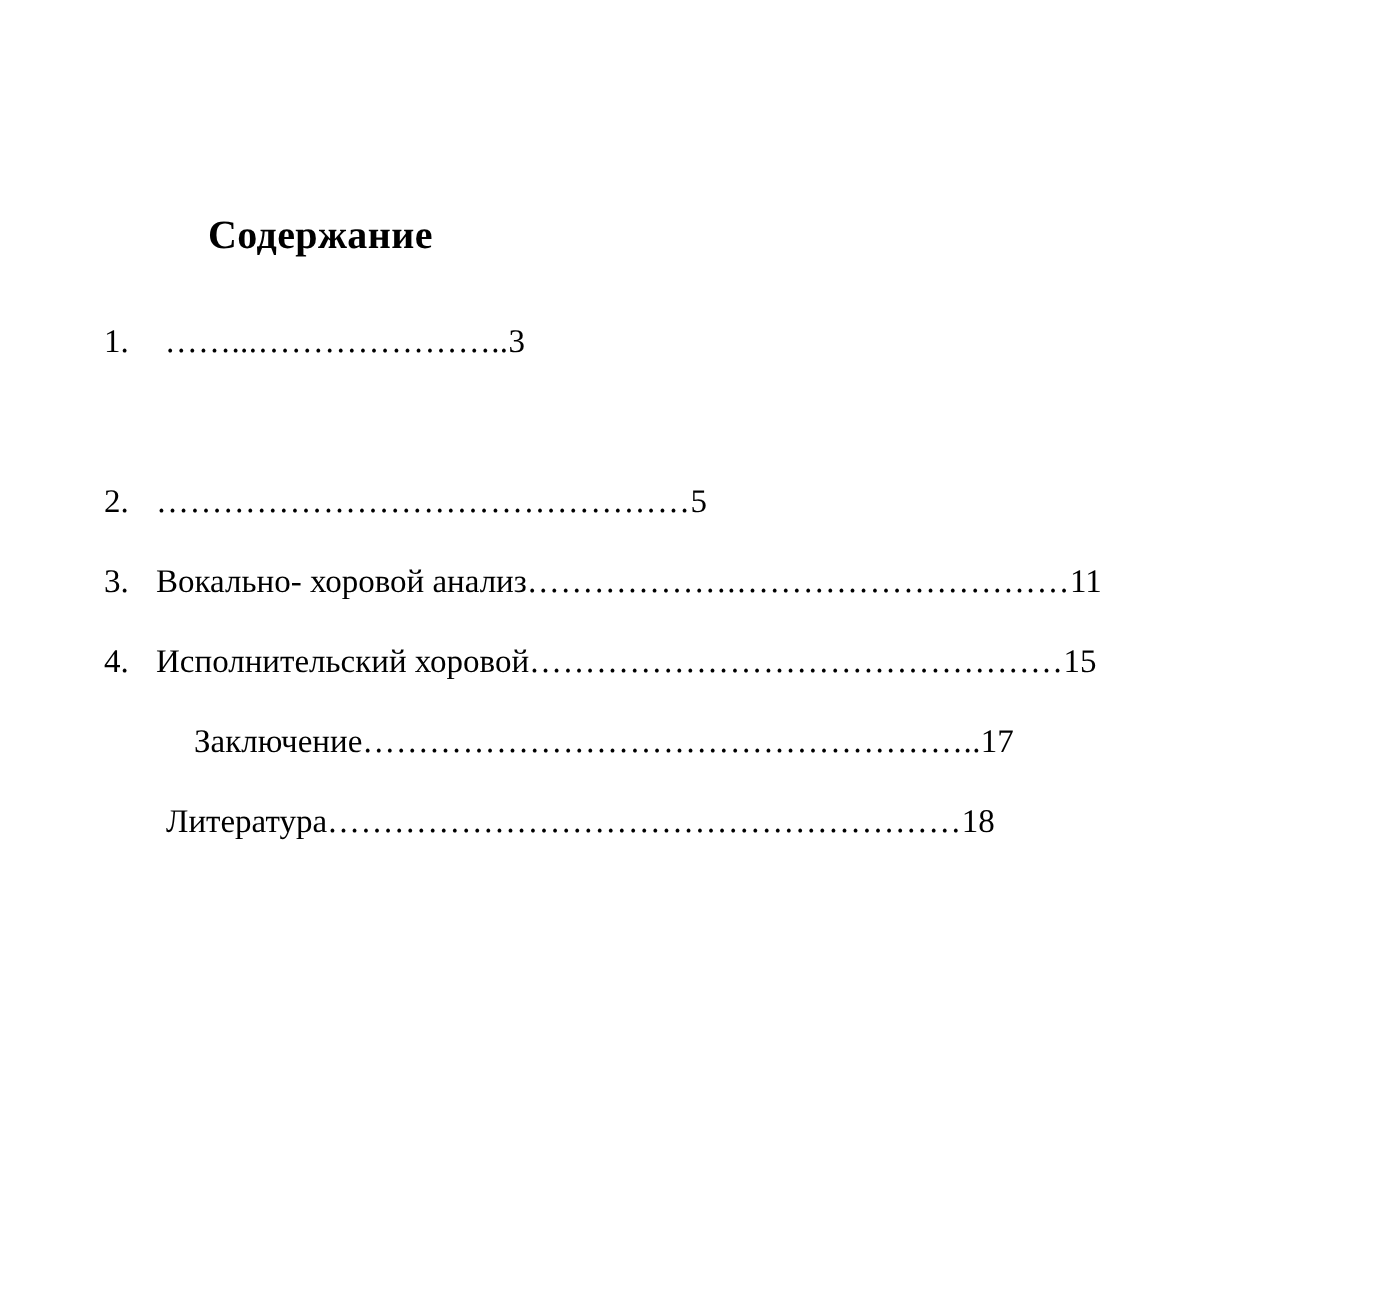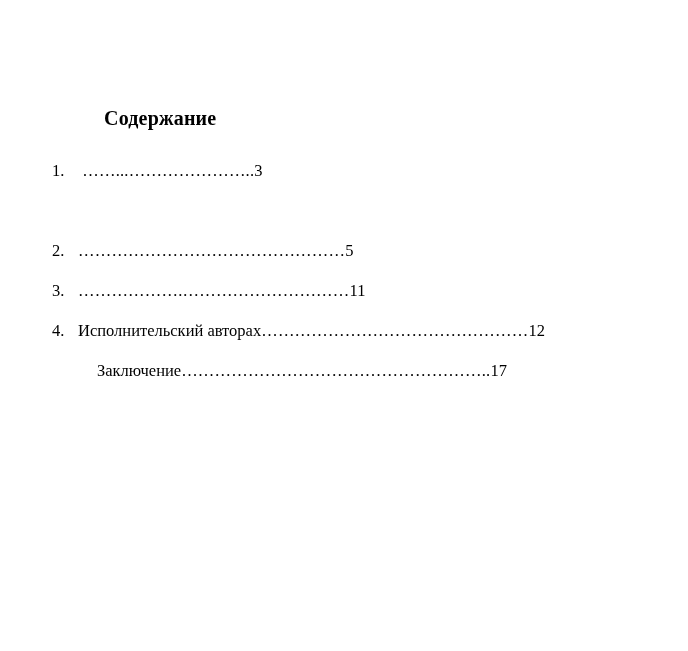--- a/index.html
+++ b/index.html
@@ -123,38 +123,47 @@
       <div class="row">
         <span class="entry-number">2.</span>
         <span class="entry-leader">…………………………………………</span>
         <span class="entry-page">5</span>
       </div>
     </div>
 
     <div class="toc-entry entry-numbered e3">
       <div class="row">
         <span class="entry-number">3.</span>
+        <span class="entry-title">Вокально- хоровой анализ</span>
         <span class="entry-leader">……………….…………………………</span>
         <span class="entry-page">11</span>
       </div>
     </div>
 
     <div class="toc-entry entry-numbered e4">
       <div class="row">
         <span class="entry-number">4.</span>
-        <span class="entry-title">Исполнительский авторах</span>
+        <span class="entry-title">Исполнительский хоровой</span>
         <span class="entry-leader">…………………………………………</span>
-        <span class="entry-page">12</span>
+        <span class="entry-page">15</span>
       </div>
     </div>
 
     <div class="toc-entry entry-plain e5">
       <div class="row">
         <span class="indent-concl"></span>
         <span class="entry-title">Заключение</span>
         <span class="entry-leader">………………………………………………..</span>
         <span class="entry-page">17</span>
       </div>
     </div>
 
+    <div class="toc-entry entry-plain e6">
+      <div class="row">
+        <span class="indent-lit"></span>
+        <span class="entry-title">Литература</span>
+        <span class="entry-leader">…………………………………………………</span>
+        <span class="entry-page">18</span>
+      </div>
+    </div>
 
   </div>
 </div>
 
 </body></html>

